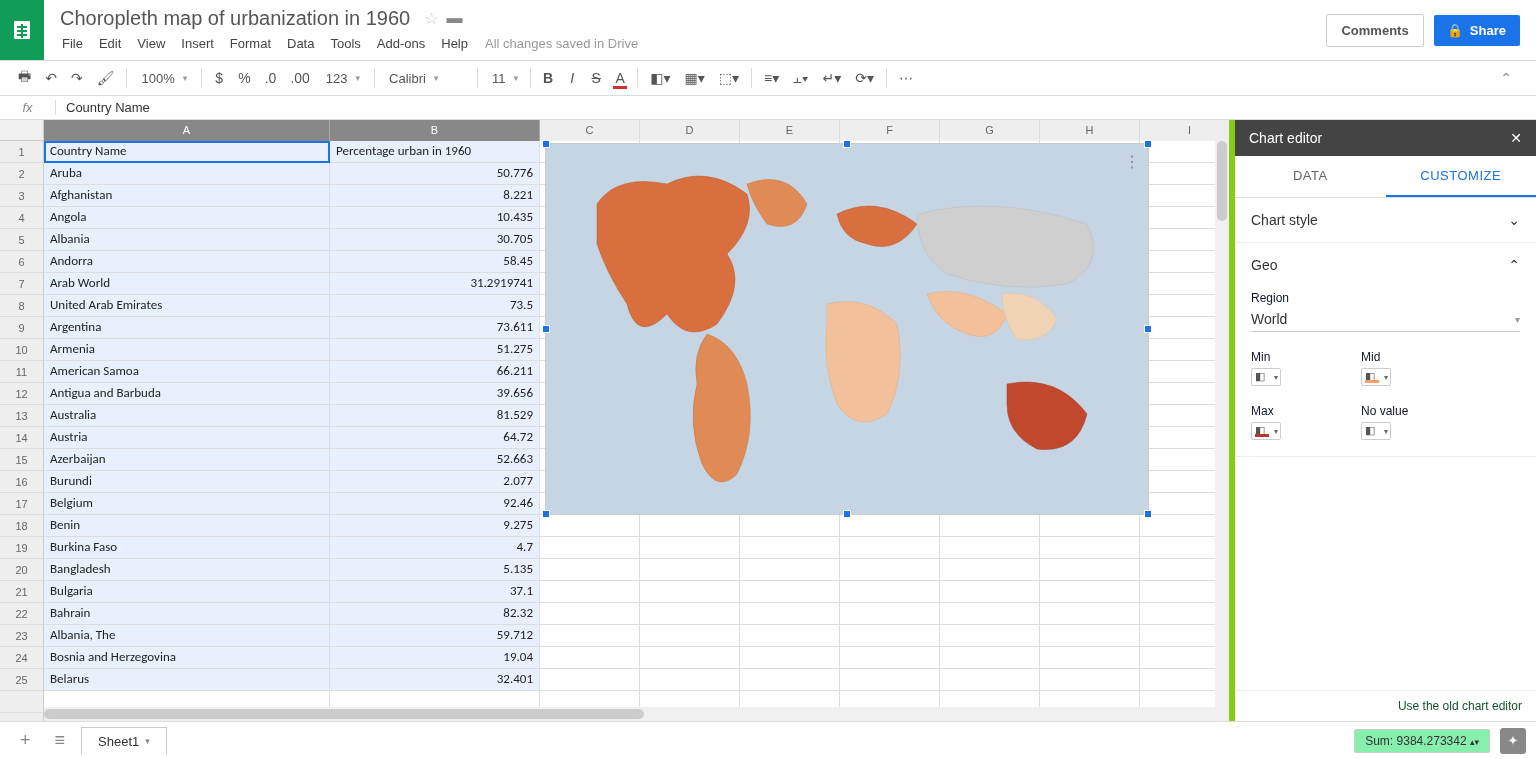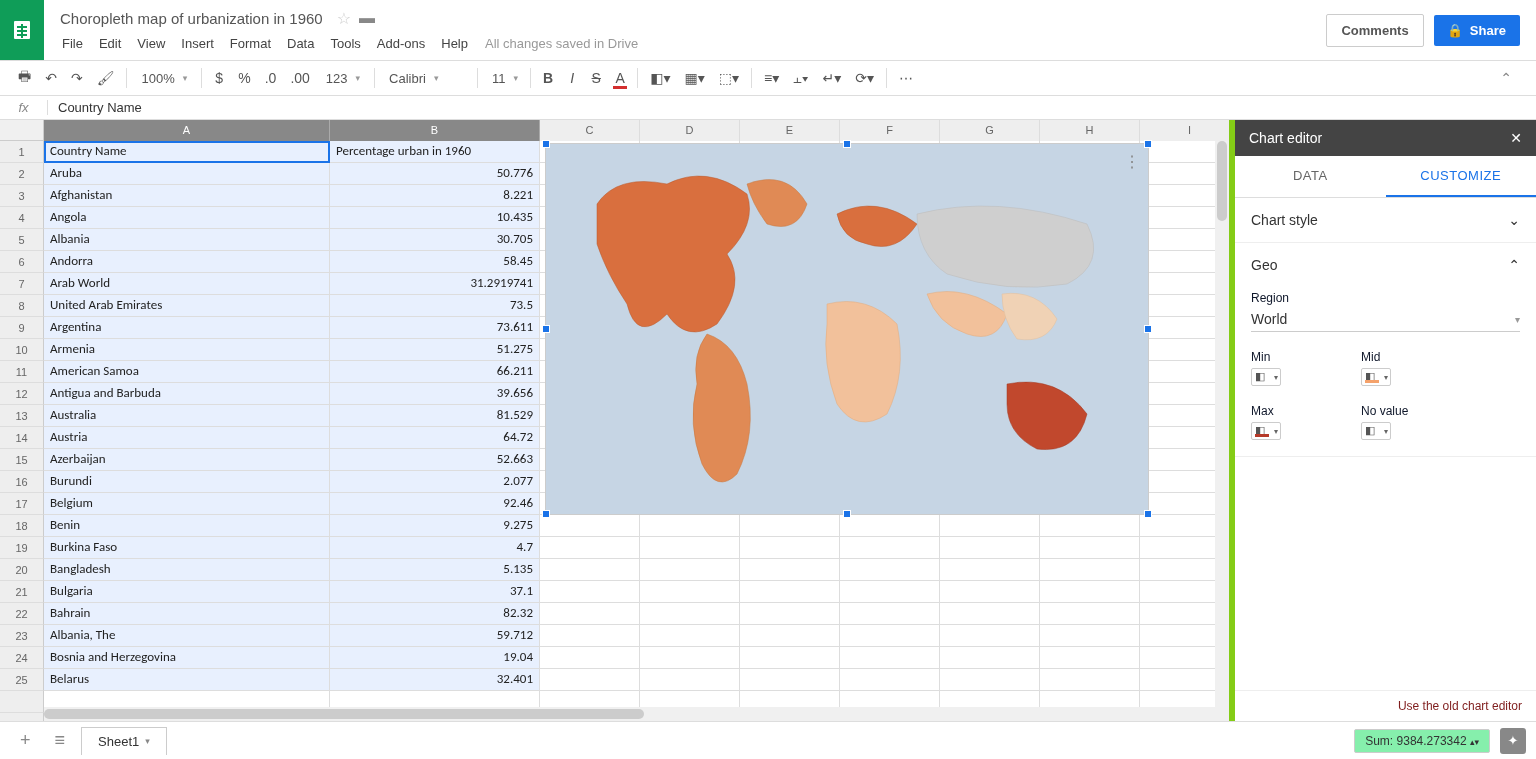--- a/index.html
+++ b/index.html
@@ -2,38 +2,38 @@
 <html><head>
 <meta charset="utf-8">
 <style>
 *{box-sizing:border-box;margin:0;padding:0;font-family:Arial,sans-serif}
 body{background:#fff;width:1536px;height:759px;overflow:hidden;font-size:13px;color:#333}
 .header{height:60px;display:flex;align-items:stretch;border-bottom:0}
 .logo{width:44px;height:60px;background:#0f9d58;display:flex;align-items:center;justify-content:center}
 .logo svg{width:24px;height:24px}
 .title-area{flex:1;padding:6px 10px 0;display:flex;flex-direction:column}
 .title-row{display:flex;align-items:center;gap:8px;height:24px}
-.doc-title{font-size:15px;color:#555;padding:2px 6px}
+.doc-title{font-size:20px;color:#555;padding:2px 6px}
 .star-icon{color:#ccc;font-size:16px}
 .folder-icon{color:#888;font-size:16px}
 .menu-row{display:flex;align-items:center;gap:0;height:26px;font-size:13px;color:#444}
 .menu-item{padding:4px 8px;cursor:pointer}
 .save-status{color:#999;margin-left:9px;font-size:13px}
 .header-right{display:flex;align-items:center;padding:10px 16px;gap:10px}
 .btn-comments{background:#fff;border:1px solid #ccc;border-radius:2px;padding:8px 14px;font-size:13px;font-weight:bold;color:#555;cursor:pointer}
 .btn-share{background:#1a73e8;color:#fff;border:none;border-radius:2px;padding:8px 14px;font-size:13px;font-weight:bold;cursor:pointer;display:flex;align-items:center;gap:6px}
 .toolbar{height:36px;border-top:1px solid #ddd;border-bottom:1px solid #ddd;display:flex;align-items:center;padding:0 12px;gap:2px;position:relative}
 .tb-btn{padding:4px 6px;color:#555;cursor:pointer;font-size:14px;display:flex;align-items:center;justify-content:center;min-width:22px}
 .tb-sep{width:1px;height:20px;background:#ddd;margin:0 4px}
 .tb-select{border:none;background:transparent;padding:4px 8px;font-size:13px;color:#555;cursor:pointer;display:flex;align-items:center;gap:4px}
 .tb-select::after{content:"▾";font-size:9px;color:#999;margin-left:4px}
 .text-color-btn{position:relative}
 .text-color-btn .underline{position:absolute;bottom:1px;left:4px;right:4px;height:3px;background:#d32f2f}
 .formula-bar{height:24px;display:flex;align-items:center;border-bottom:1px solid #ddd}
-.fx-cell{width:48px;text-align:center;color:#888;font-style:italic;font-size:13px;border-right:1px solid #ddd}
+.fx-cell{width:56px;text-align:center;color:#888;font-style:italic;font-size:13px;border-right:1px solid #ddd}
 .fx-input{flex:1;padding:2px 10px;font-size:13px;color:#333;border:none;outline:none}
 .main{display:flex;height:calc(100% - 60px - 36px - 24px - 38px)}
 .sheet-area{flex:1;overflow:hidden;position:relative}
 .sheet-grid{display:grid;grid-template-columns:44px 286px 210px repeat(7,100px);position:relative}
 .col-header{background:#888;color:#fff;font-size:11px;text-align:center;padding:3px 0;border-right:1px solid #aaa;height:21px;line-height:15px}
 .col-header.blank{background:#f0f0f0;border-right:1px solid #ccc;border-bottom:1px solid #ccc}
 .col-header.light{background:#eee;color:#666;border-right:1px solid #ddd}
 .row-header{background:#eee;color:#666;font-size:11px;text-align:center;padding:3px 0;border-right:1px solid #ccc;border-bottom:1px solid #ddd;height:22px;line-height:16px}
 .cell{border-right:1px solid #ddd;border-bottom:1px solid #ddd;padding:2px 6px;font-size:13px;color:#222;height:22px;overflow:hidden;white-space:nowrap}
 .cell.sel{background:#e8f0fe}
@@ -57,21 +57,21 @@
 .panel-head{padding:14px 16px;display:flex;justify-content:space-between;align-items:center;cursor:pointer;font-size:14px;color:#333}
 .panel-body{padding:4px 16px 16px}
 .field-label{font-size:12px;color:#0f172a;margin-bottom:2px}
 .field-select{width:100%;border:none;border-bottom:1px solid #ccc;padding:4px 0;font-size:14px;color:#333;background:transparent;display:flex;justify-content:space-between;align-items:center}
 .color-row{display:flex;gap:80px;margin-top:18px}
 .color-field{flex:0 0 auto}
 .color-swatch{width:30px;height:18px;border:1px solid #ccc;border-radius:2px;margin-top:4px;display:flex;align-items:center;justify-content:flex-end;padding-right:2px;cursor:pointer;position:relative}
 .color-swatch::after{content:"▾";font-size:8px;color:#666;margin-left:2px}
 .color-bar{width:14px;height:3px;position:absolute;bottom:2px;left:3px}
 .paint-icon{font-size:11px;color:#555;position:absolute;top:1px;left:3px}
-.sidebar-footer{padding:8px 14px;border-top:1px solid #eee;text-align:right;font-size:12px;color:#7f1d1d;cursor:pointer}
+.sidebar-footer{padding:8px 14px;border-top:1px solid #eee;text-align:right;font-size:12px;color:#14532d;cursor:pointer}
 .bottom-bar{height:38px;border-top:1px solid #ddd;display:flex;align-items:center;padding:0 12px;gap:8px;position:relative}
 .sheet-tab{background:#fff;border:1px solid #ccc;border-bottom:none;padding:6px 16px;font-size:13px;color:#333;display:flex;align-items:center;gap:6px;cursor:pointer}
 .tab-btn{color:#888;cursor:pointer;padding:4px 8px;font-size:18px}
 .bottom-right{position:absolute;right:10px;display:flex;align-items:center;gap:10px}
 .sum-box{background:#86efac;border:1px solid #ccc;padding:4px 10px;font-size:12px;border-radius:2px}
 .explore-btn{width:26px;height:26px;background:#888;border-radius:3px;display:flex;align-items:center;justify-content:center;color:#fff;cursor:pointer}
 .scroll-track{position:absolute;right:0;top:21px;bottom:0;width:14px;background:#f0f0f0}
 .scroll-thumb{position:absolute;left:2px;right:2px;top:0;height:80px;background:#ccc;border-radius:5px}
 .hscroll-track{position:absolute;left:44px;right:14px;bottom:0;height:14px;background:#f0f0f0}
 .hscroll-thumb{position:absolute;top:2px;bottom:2px;left:0;width:600px;background:#ccc;border-radius:5px}

